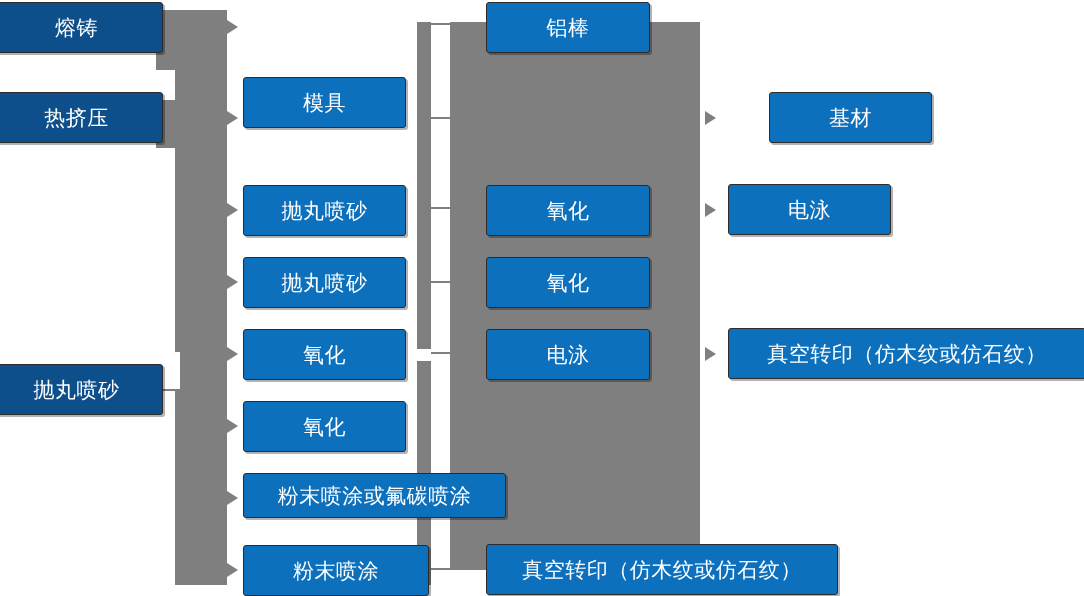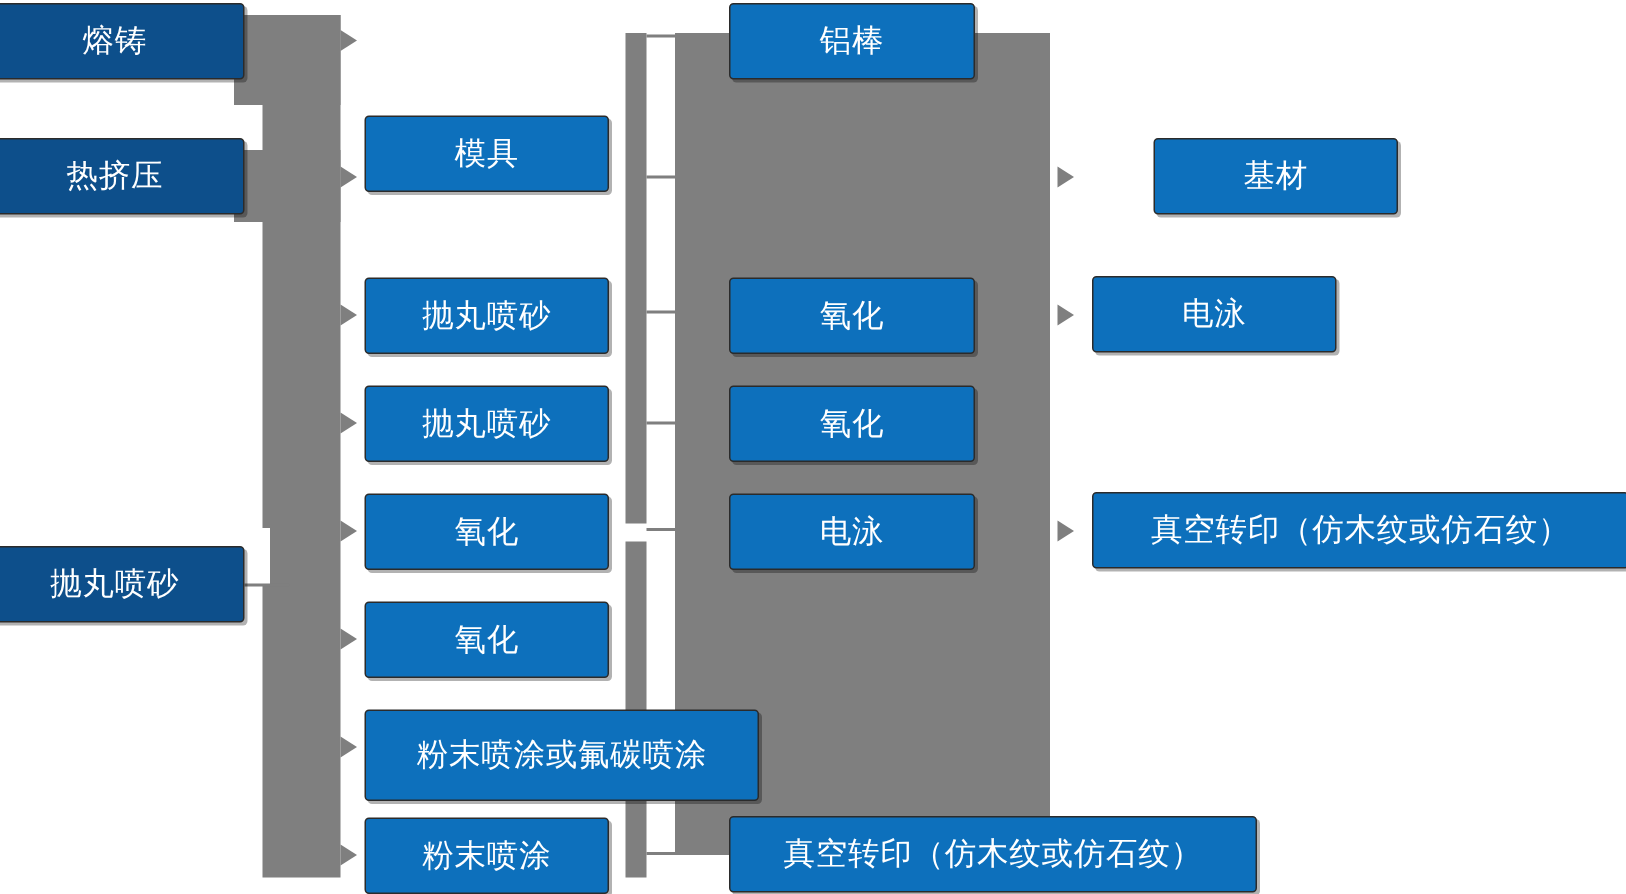--- a/index.html
+++ b/index.html
@@ -119,24 +119,24 @@
   </div>
   <div class="box bright" style="left:243px; top:257px; width:163px; height:51px;">
     <span class="label">抛丸喷砂</span>
   </div>
   <div class="box bright" style="left:243px; top:329px; width:163px; height:51px;">
     <span class="label">氧化</span>
   </div>
   <div class="box bright" style="left:243px; top:401px; width:163px; height:51px;">
     <span class="label">氧化</span>
   </div>
-  <div class="box bright" style="left:243px; top:473px; width:263px; height:61px;">
+  <div class="box bright" style="left:243px; top:473px; width:263px; height:45px;">
     <span class="label">粉末喷涂或氟碳喷涂</span>
   </div>
-  <div class="box bright" style="left:243px; top:545px; width:163px; height:51px;">
+  <div class="box bright" style="left:243px; top:545px; width:186px; height:51px;">
     <span class="label">粉末喷涂</span>
   </div>
 
   <div class="box bright" style="left:486px; top:2px; width:164px; height:51px;">
     <span class="label">铝棒</span>
   </div>
   <div class="box bright" style="left:486px; top:185px; width:164px; height:51px;">
     <span class="label">氧化</span>
   </div>
   <div class="box bright" style="left:486px; top:257px; width:164px; height:51px;">

